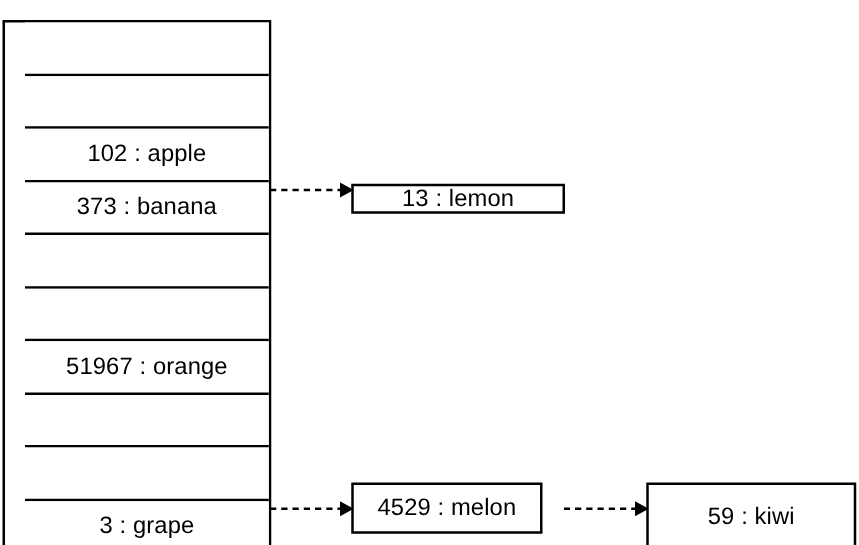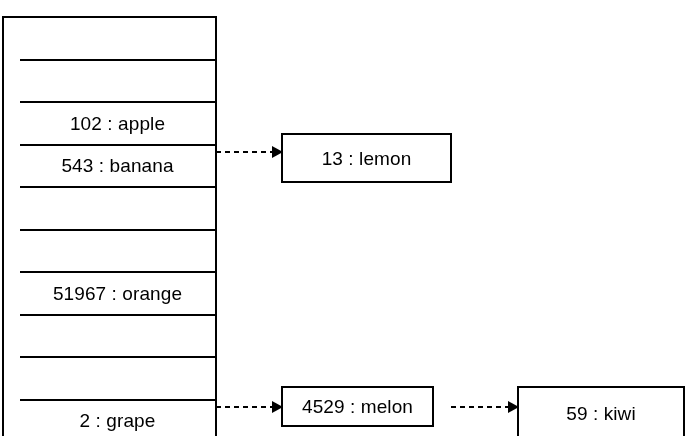--- a/index.html
+++ b/index.html
@@ -58,21 +58,21 @@
     align-items: center;
     justify-content: center;
   }
   .node-label {
     font-size: 19px;
     line-height: 1;
     white-space: nowrap;
     letter-spacing: 0.1px;
   }
 
-  #node-lemon { left: 281px; top: 133px; width: 171px; height: 50px; }
+  #node-lemon { left: 281px; top: 147px; width: 171px; height: 24px; }
   #node-melon { left: 281px; top: 386px; width: 153px; height: 41px; }
   #node-kiwi  { left: 517px; top: 386px; width: 168px; height: 54px; }
 
   
   .connector {
     position: absolute;
     height: 14px;
   }
   #connector-banana-lemon { left: 216px; top: 145px; width: 67px; }
   #connector-grape-melon  { left: 216px; top: 400px; width: 67px; }
@@ -90,21 +90,21 @@
 
   <div class="bucket-row">
     <span class="bucket-label"></span>
   </div>
 
   <div class="bucket-row">
     <span class="bucket-label">102 : apple</span>
   </div>
 
   <div class="bucket-row">
-    <span class="bucket-label">543 : banana</span>
+    <span class="bucket-label">373 : banana</span>
   </div>
 
   <div class="bucket-row">
     <span class="bucket-label"></span>
   </div>
 
   <div class="bucket-row">
     <span class="bucket-label"></span>
   </div>
 
@@ -114,21 +114,21 @@
 
   <div class="bucket-row">
     <span class="bucket-label"></span>
   </div>
 
   <div class="bucket-row">
     <span class="bucket-label"></span>
   </div>
 
   <div class="bucket-row">
-    <span class="bucket-label">2 : grape</span>
+    <span class="bucket-label">3 : grape</span>
   </div>
 
 </div>
 
 <div class="node" id="node-lemon">
   <span class="node-label">13 : lemon</span>
 </div>
 
 <div class="node" id="node-melon">
   <span class="node-label">4529 : melon</span>

